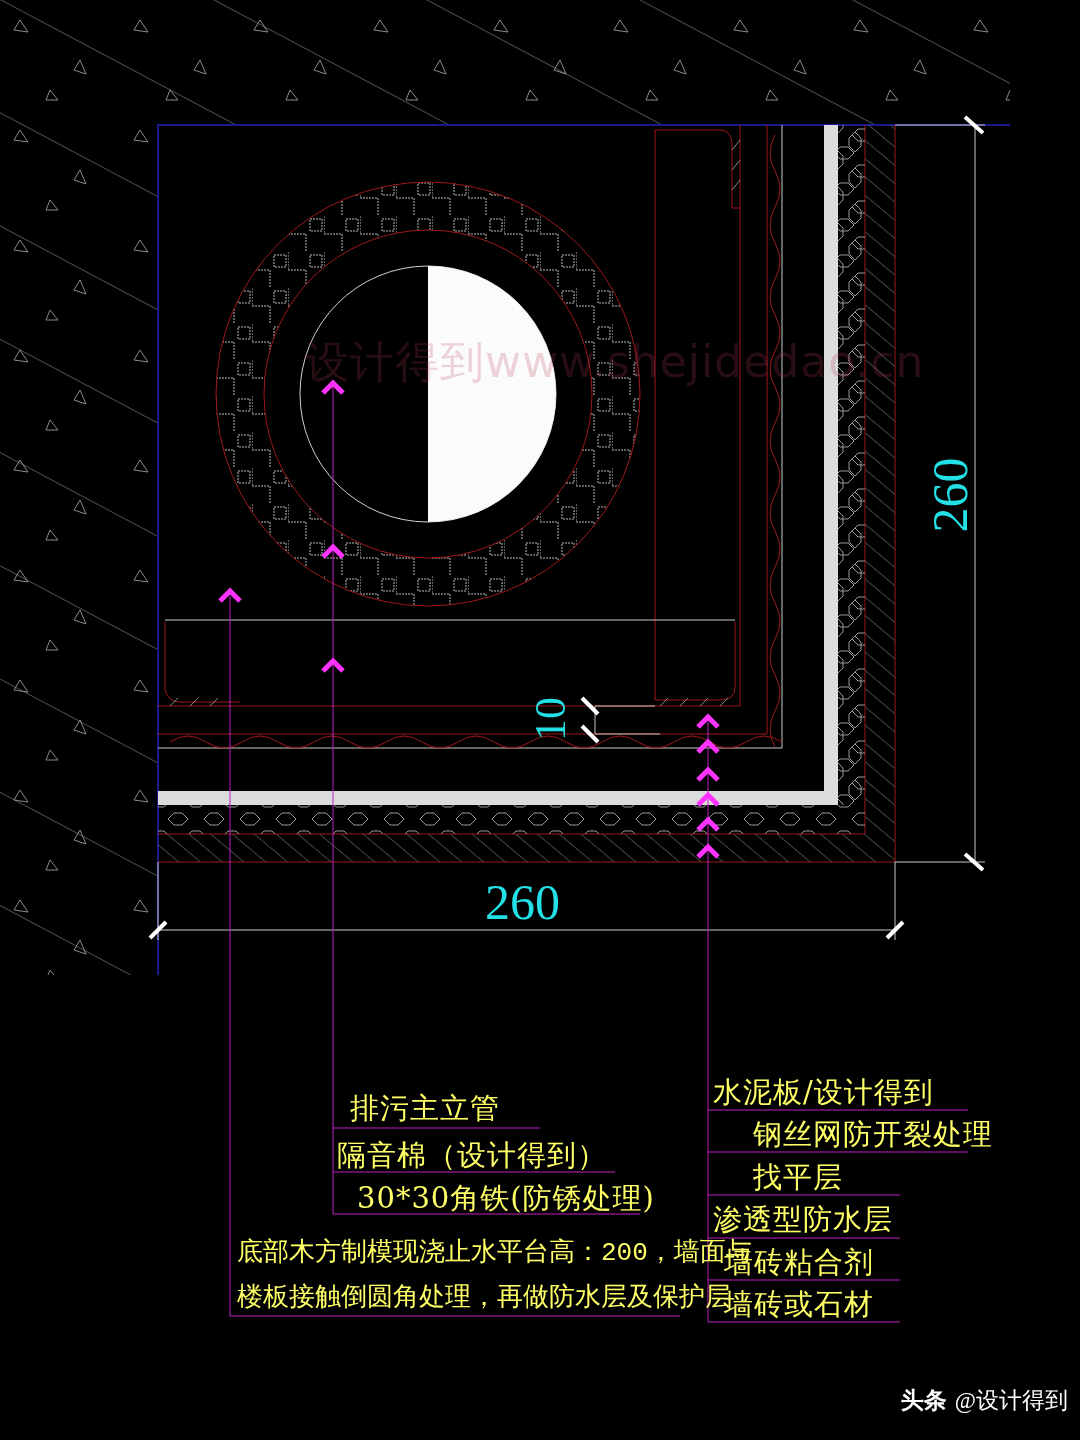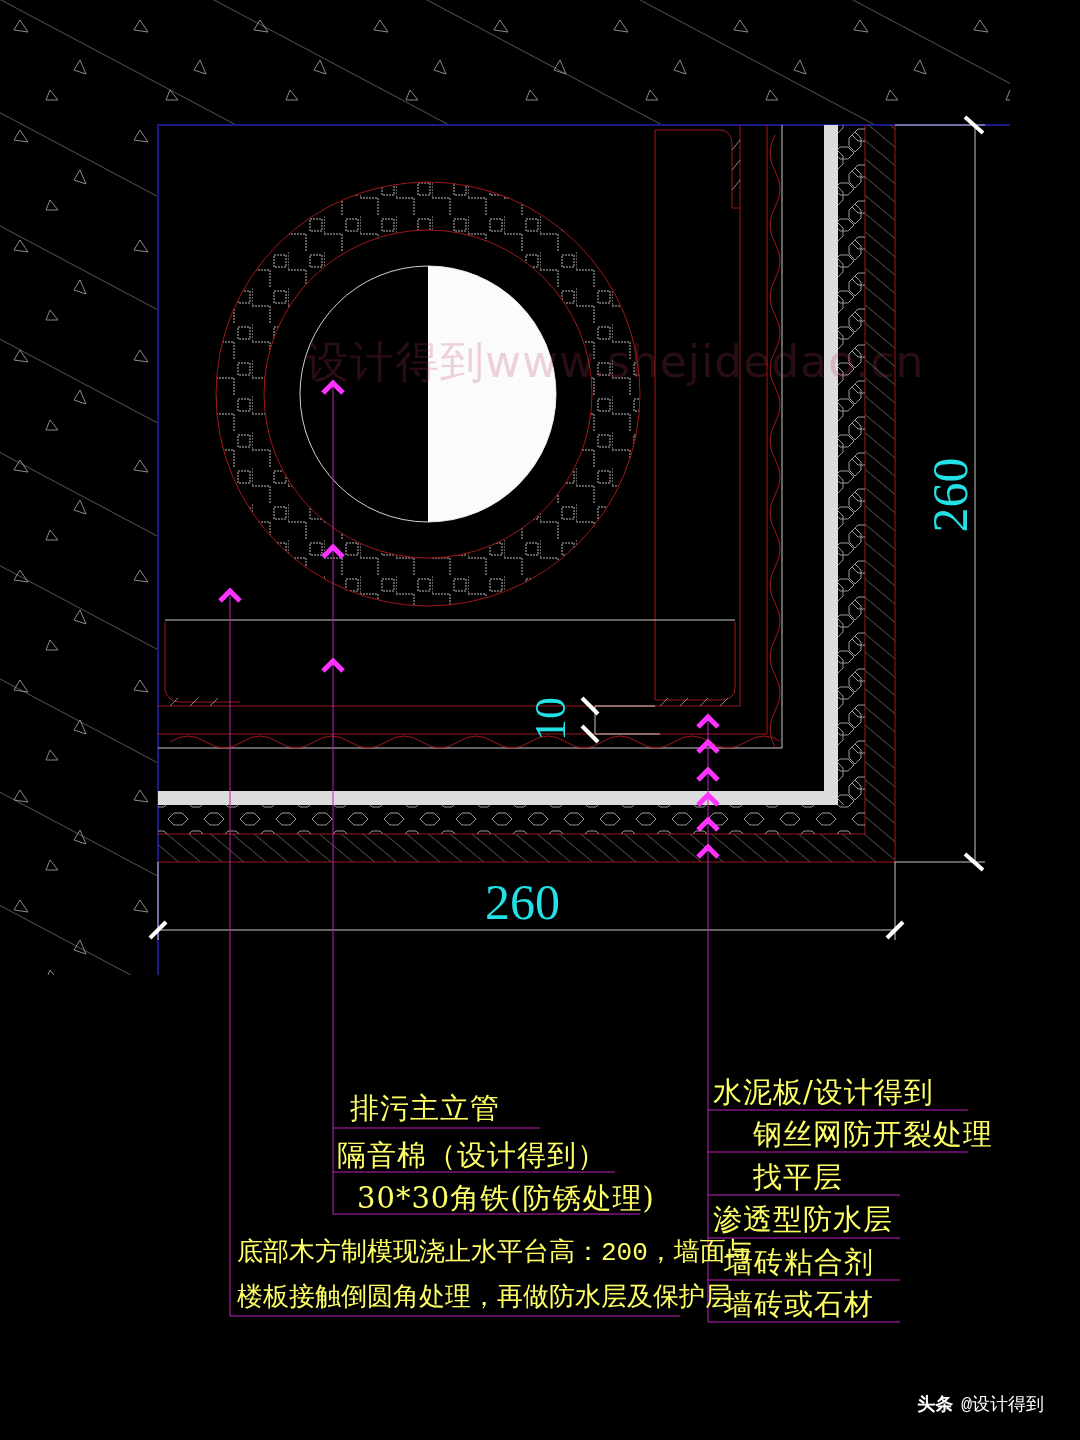--- a/index.html
+++ b/index.html
@@ -3,21 +3,21 @@
 <meta charset="utf-8">
 <style>
   html, body { margin: 0; padding: 0; background: #000; }
   body { width: 1080px; height: 1440px; position: relative; overflow: hidden; font-family: "DejaVu Serif", serif; }
   #canvas { position: absolute; left: 0; top: 0; width: 1080px; height: 1440px; }
   .lbl { position: absolute; color: #ffff66; font-family: "DejaVu Serif", serif; font-size: 29px; white-space: nowrap; line-height: 1; letter-spacing: 1px; }
   .lbl-small { font-size: 26px; letter-spacing: 0; }
   .dim { position: absolute; color: #22e0e6; font-family: "Liberation Serif", serif; font-size: 50px; line-height: 1; }
   .dim-v { transform: rotate(-90deg); transform-origin: center center; }
   .watermark { position: absolute; color: rgba(180,60,80,0.22); font-family: "DejaVu Sans", sans-serif; font-size: 44px; white-space: nowrap; letter-spacing: 1px; }
-  .credit { position: absolute; right: 36px; bottom: 24px; color: #ffffff; font-family: Liberation Mono, monospace; font-size: 18px; }
+  .credit { position: absolute; right: 12px; bottom: 24px; color: #ffffff; font-family: Liberation Serif, serif; font-size: 23px; }
   .credit b { font-weight: bold; margin-right: 8px; }
 </style>
 </head>
 <body>
 
 <svg id="canvas" viewBox="0 0 1080 1440" xmlns="http://www.w3.org/2000/svg">
   <defs>
     <pattern id="concrete-diag" patternUnits="userSpaceOnUse" width="100" height="100" patternTransform="rotate(-62)">
       <line x1="0" y1="0" x2="0" y2="100" stroke="#9a9a9a" stroke-width="1"></line>
     </pattern>

